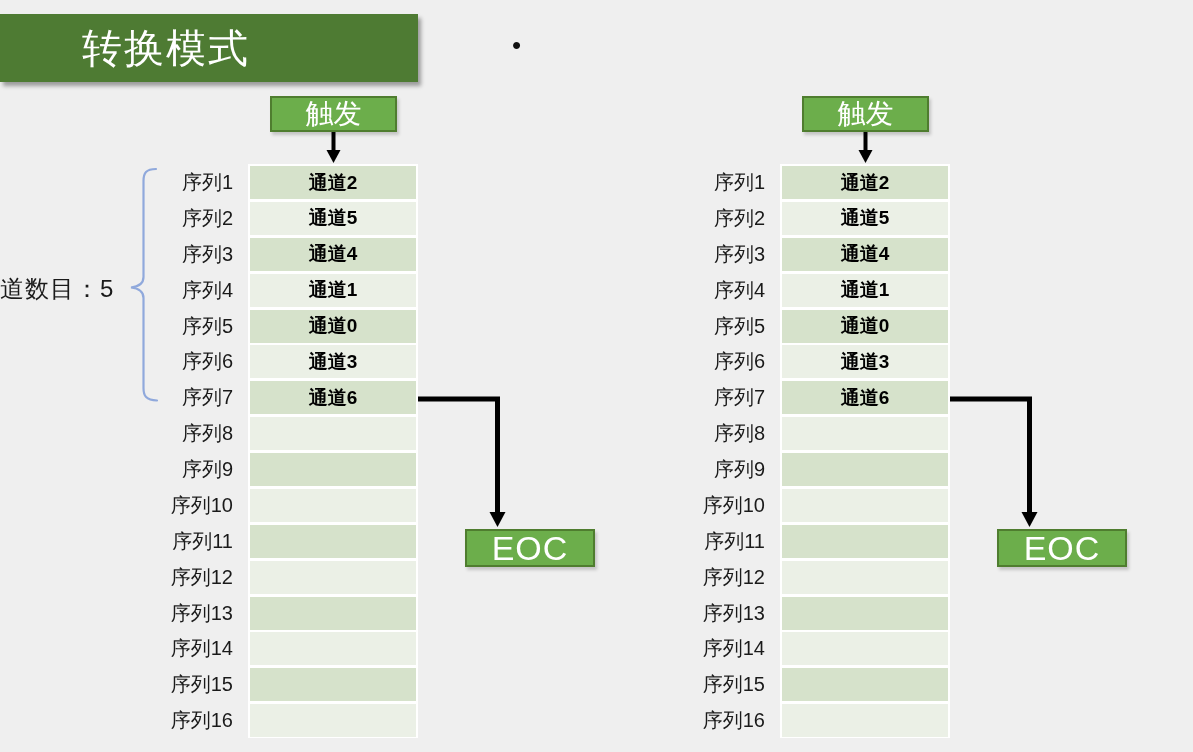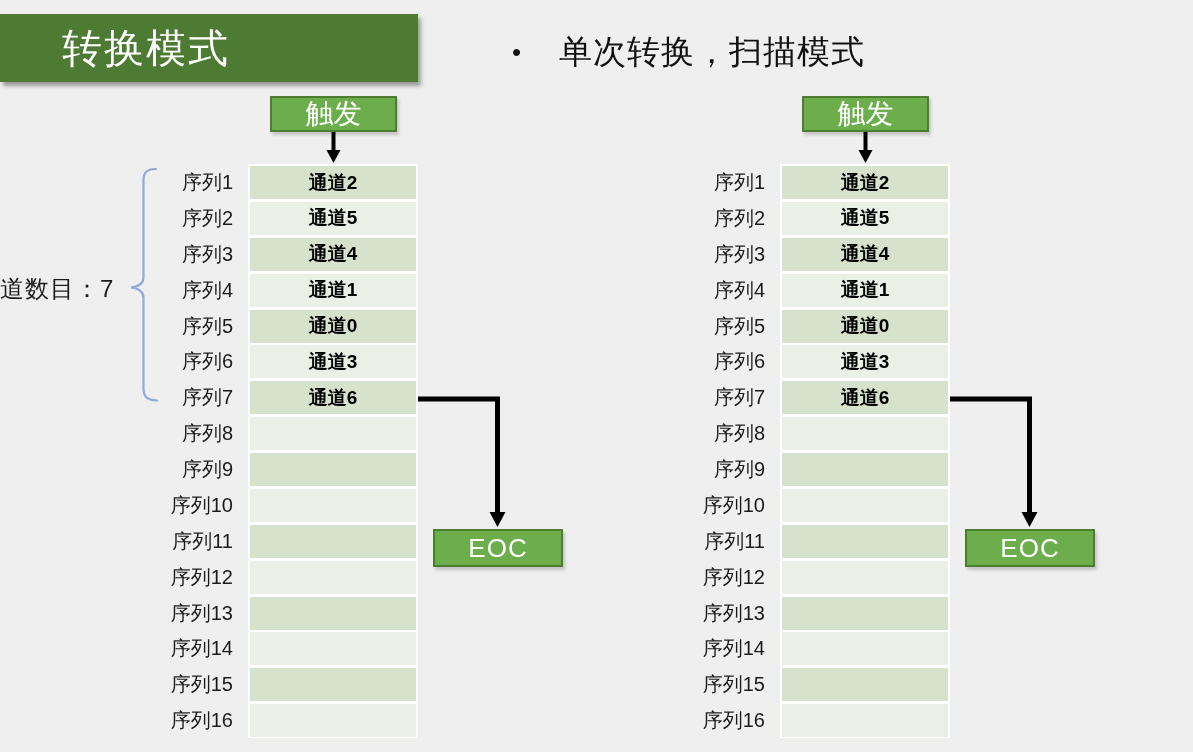--- a/index.html
+++ b/index.html
@@ -7,33 +7,33 @@
     --row-odd:#d6e2cb; --row-even:#ebf0e6; --brace:#90a9dc; --ink:#000000;
   }
   *{margin:0;padding:0;box-sizing:border-box;}
   html,body{width:1193px;height:752px;overflow:hidden;}
   body{background:var(--bg);font-family:"Liberation Sans","DejaVu Sans",sans-serif;position:relative;}
   .slide{position:absolute;inset:0;}
   #connector-layer{position:absolute;left:0;top:0;width:1193px;height:752px;pointer-events:none;}
   .title-bar{
     position:absolute;left:0;top:14px;width:418px;height:68px;
     background:var(--title-bg);display:flex;align-items:center;
-    padding-left:62px;box-shadow:3px 4px 4px rgba(0,0,0,.35);
+    padding-left:82px;box-shadow:3px 4px 4px rgba(0,0,0,.35);
   }
   .title-bar span{color:#ffffff;font-size:40px;letter-spacing:2px;}
   .bullet-line{position:absolute;left:512px;top:30px;display:flex;align-items:center;color:#111;}
   .bullet-glyph{font-size:26px;margin-right:38px;}
   .bullet-text{font-size:33px;letter-spacing:1px;}
   .btn{
     position:absolute;background:var(--btn);border:2px solid var(--btn-border);
     color:#fff;display:flex;align-items:center;justify-content:center;
     box-shadow:2px 3px 3px rgba(0,0,0,.18);
   }
   .btn.trigger{font-size:28px;}
-  .btn.eoc{font-size:26px;letter-spacing:1px;}
+  .btn.eoc{font-size:34px;letter-spacing:1px;margin-left:32px;}
   .tablebg{position:absolute;background:#ffffff;}
   .row-cell{
     position:absolute;display:flex;align-items:center;justify-content:center;
     font-size:19px;font-weight:bold;color:#000;
   }
   .row-cell.odd{background:var(--row-odd);}
   .row-cell.even{background:var(--row-even);}
   .seq-label{
     position:absolute;display:flex;align-items:center;justify-content:flex-end;
     font-size:20px;color:#1a1a1a;
@@ -55,21 +55,20 @@
       <path d="M 950 399 H 1029.5 V 514" stroke="#000000" stroke-width="5" fill="none"></path>
       <polygon points="1021.5,512 1037.5,512 1029.5,527" fill="#000000"></polygon>
     </svg>
 
   <div class="title-bar">
     <span>转换模式</span>
   </div>
 
   <div class="bullet-line">
     <span class="bullet-glyph">•</span>
-    <span class="bullet-text">单次转换，扫描模式</span>
   </div>
 
   <div id="diagram-layer">
       <div class="btn trigger" style="left: 270px; top: 96px; width: 127px; height: 36px;">触发</div>
       <div class="tablebg" style="left: 248px; top: 164px; width: 170px; height: 574px;"></div>
       <div class="seq-label" style="left: 113px; top: 166px; width: 120px; height: 33px;">序列1</div>
       <div class="row-cell odd" style="left: 250px; top: 166px; width: 166px; height: 33px;">通道2</div>
       <div class="seq-label" style="left: 113px; top: 201.875px; width: 120px; height: 33px;">序列2</div>
       <div class="row-cell even" style="left: 250px; top: 201.875px; width: 166px; height: 33px;">通道5</div>
       <div class="seq-label" style="left: 113px; top: 237.75px; width: 120px; height: 33px;">序列3</div>
@@ -94,21 +93,21 @@
       <div class="row-cell even" style="left: 250px; top: 560.625px; width: 166px; height: 33px;"></div>
       <div class="seq-label" style="left: 113px; top: 596.5px; width: 120px; height: 33px;">序列13</div>
       <div class="row-cell odd" style="left: 250px; top: 596.5px; width: 166px; height: 33px;"></div>
       <div class="seq-label" style="left: 113px; top: 632.375px; width: 120px; height: 33px;">序列14</div>
       <div class="row-cell even" style="left: 250px; top: 632.375px; width: 166px; height: 33px;"></div>
       <div class="seq-label" style="left: 113px; top: 668.25px; width: 120px; height: 33px;">序列15</div>
       <div class="row-cell odd" style="left: 250px; top: 668.25px; width: 166px; height: 33px;"></div>
       <div class="seq-label" style="left: 113px; top: 704.125px; width: 120px; height: 33px;">序列16</div>
       <div class="row-cell even" style="left: 250px; top: 704.125px; width: 166px; height: 33px;"></div>
       <div class="btn eoc" style="left: 433px; top: 529px; width: 130px; height: 38px;">EOC</div>
-      <div class="annotation" style="left: 0px; top: 273px;">道数目：7</div>
+      <div class="annotation" style="left: 0px; top: 273px;">道数目：5</div>
       <div class="btn trigger" style="left: 802px; top: 96px; width: 127px; height: 36px;">触发</div>
       <div class="tablebg" style="left: 780px; top: 164px; width: 170px; height: 574px;"></div>
       <div class="seq-label" style="left: 645px; top: 166px; width: 120px; height: 33px;">序列1</div>
       <div class="row-cell odd" style="left: 782px; top: 166px; width: 166px; height: 33px;">通道2</div>
       <div class="seq-label" style="left: 645px; top: 201.875px; width: 120px; height: 33px;">序列2</div>
       <div class="row-cell even" style="left: 782px; top: 201.875px; width: 166px; height: 33px;">通道5</div>
       <div class="seq-label" style="left: 645px; top: 237.75px; width: 120px; height: 33px;">序列3</div>
       <div class="row-cell odd" style="left: 782px; top: 237.75px; width: 166px; height: 33px;">通道4</div>
       <div class="seq-label" style="left: 645px; top: 273.625px; width: 120px; height: 33px;">序列4</div>
       <div class="row-cell even" style="left: 782px; top: 273.625px; width: 166px; height: 33px;">通道1</div>

